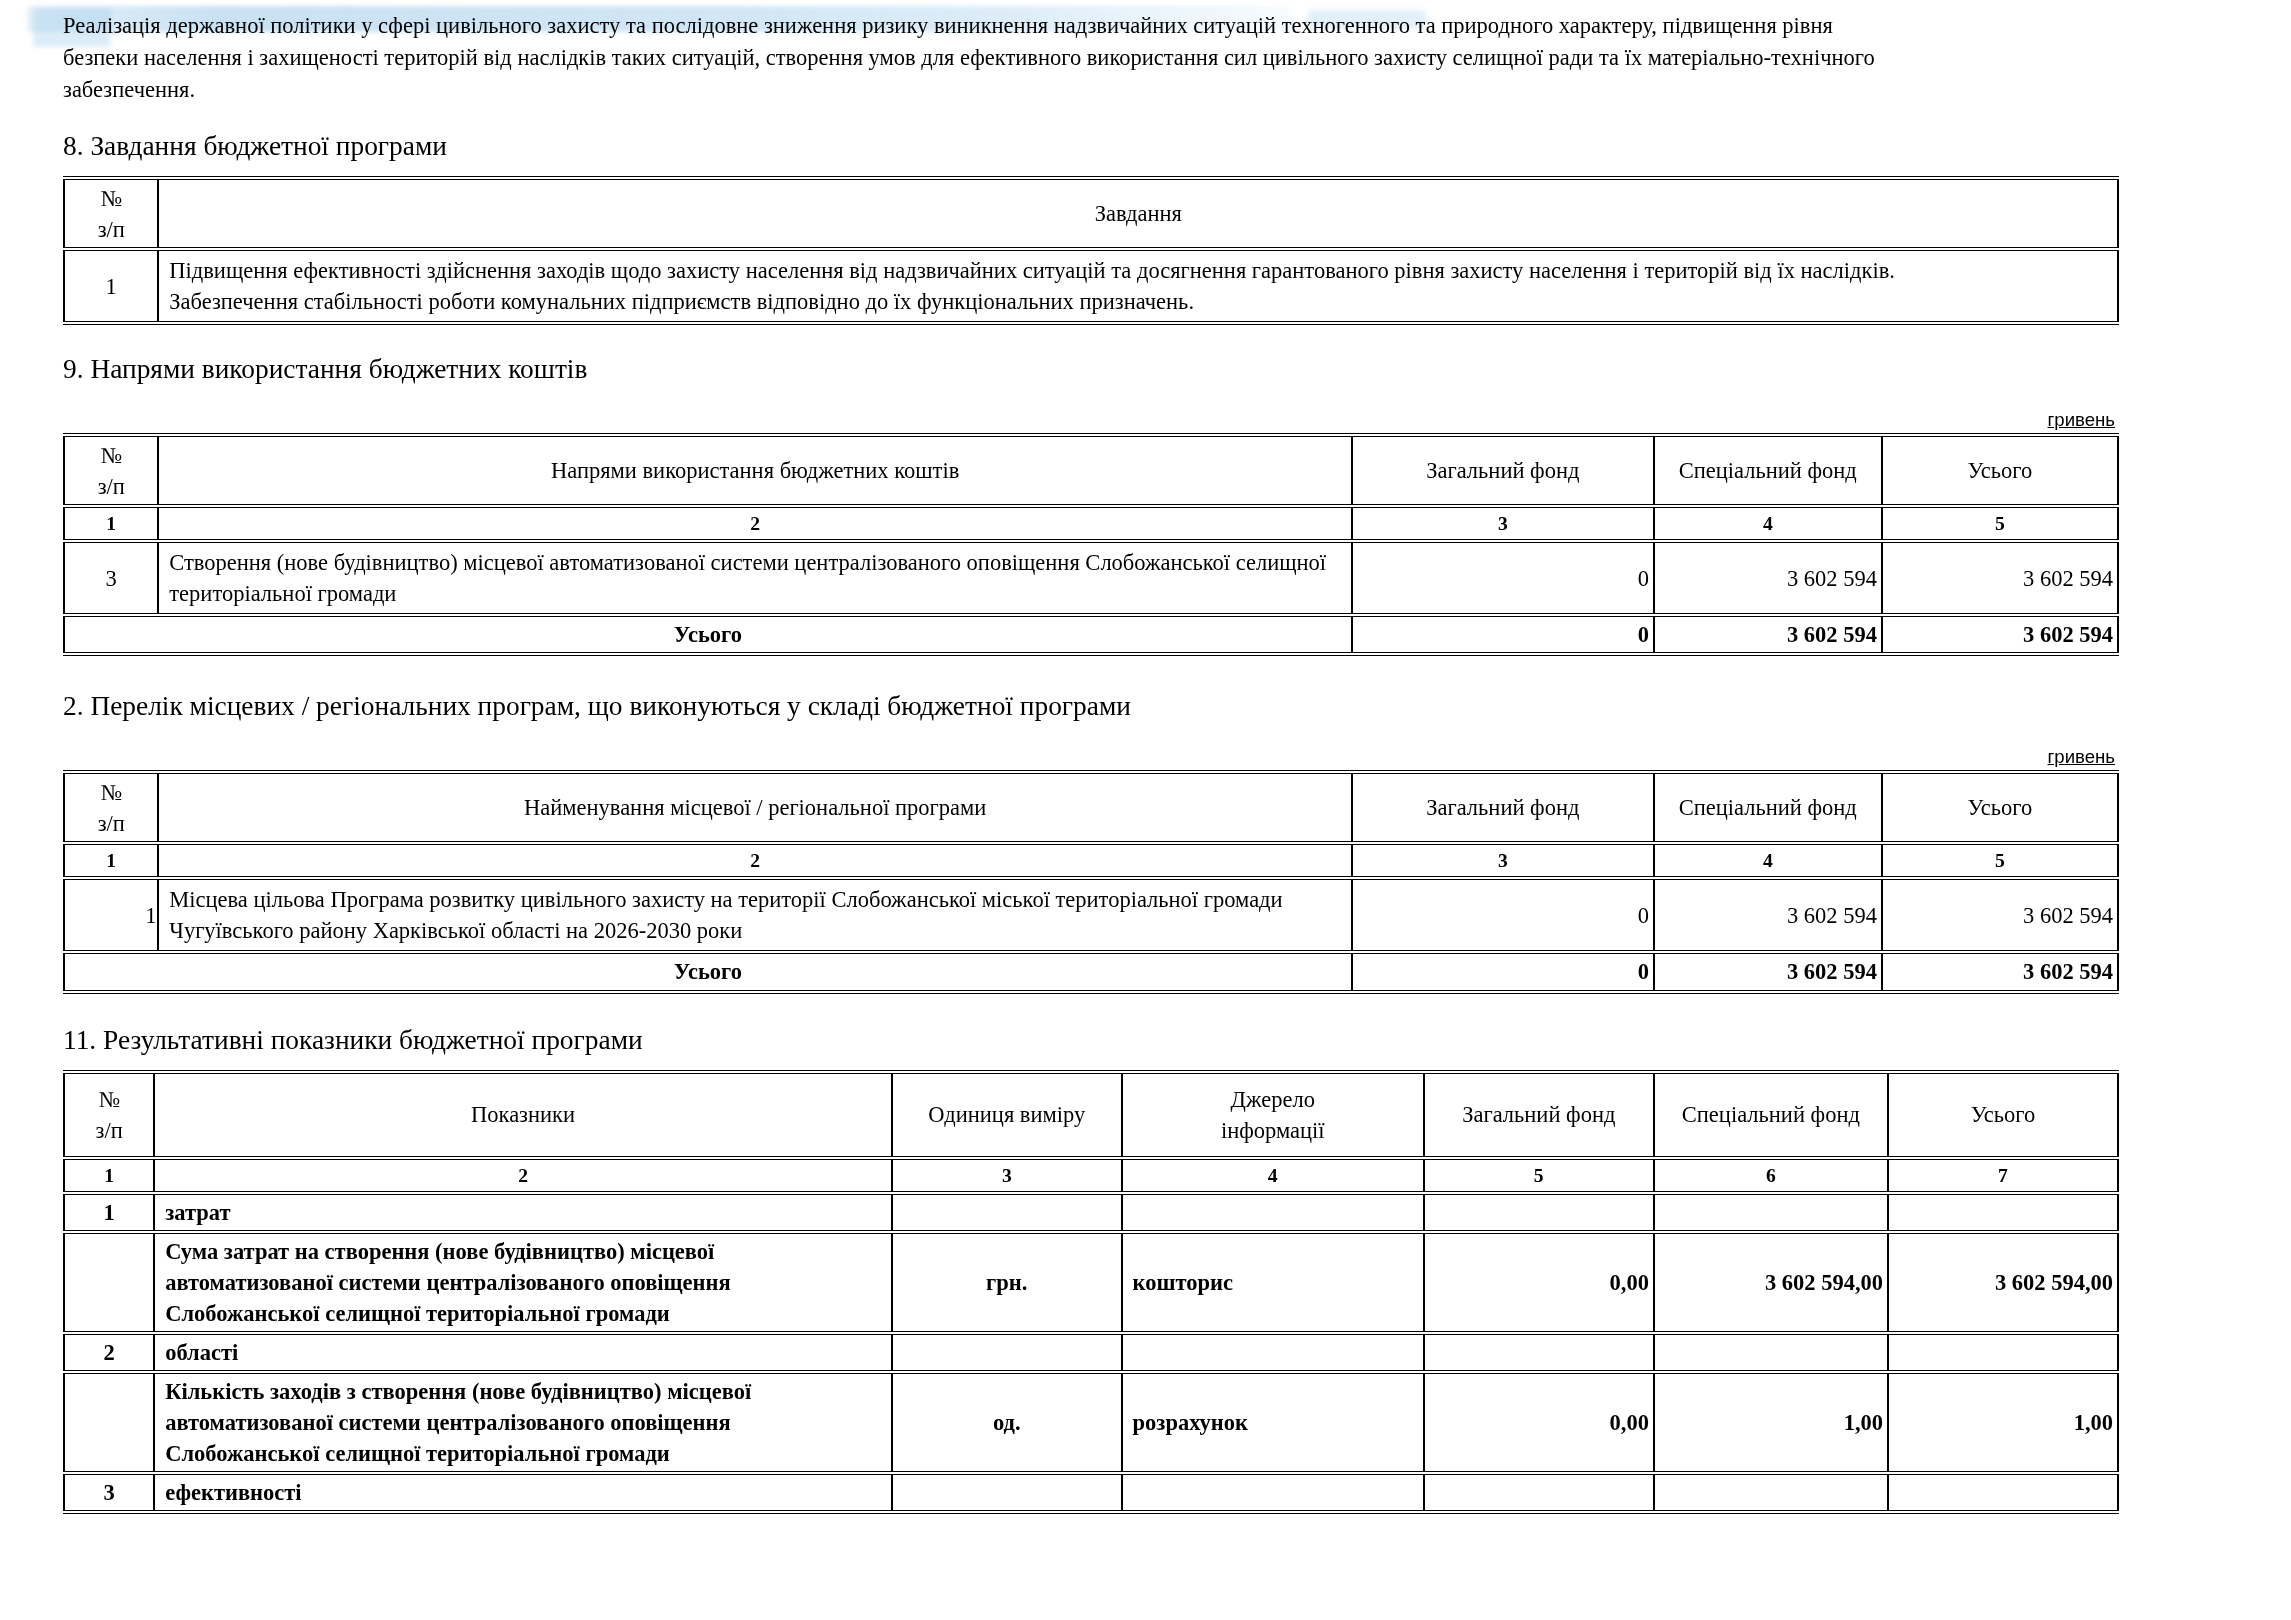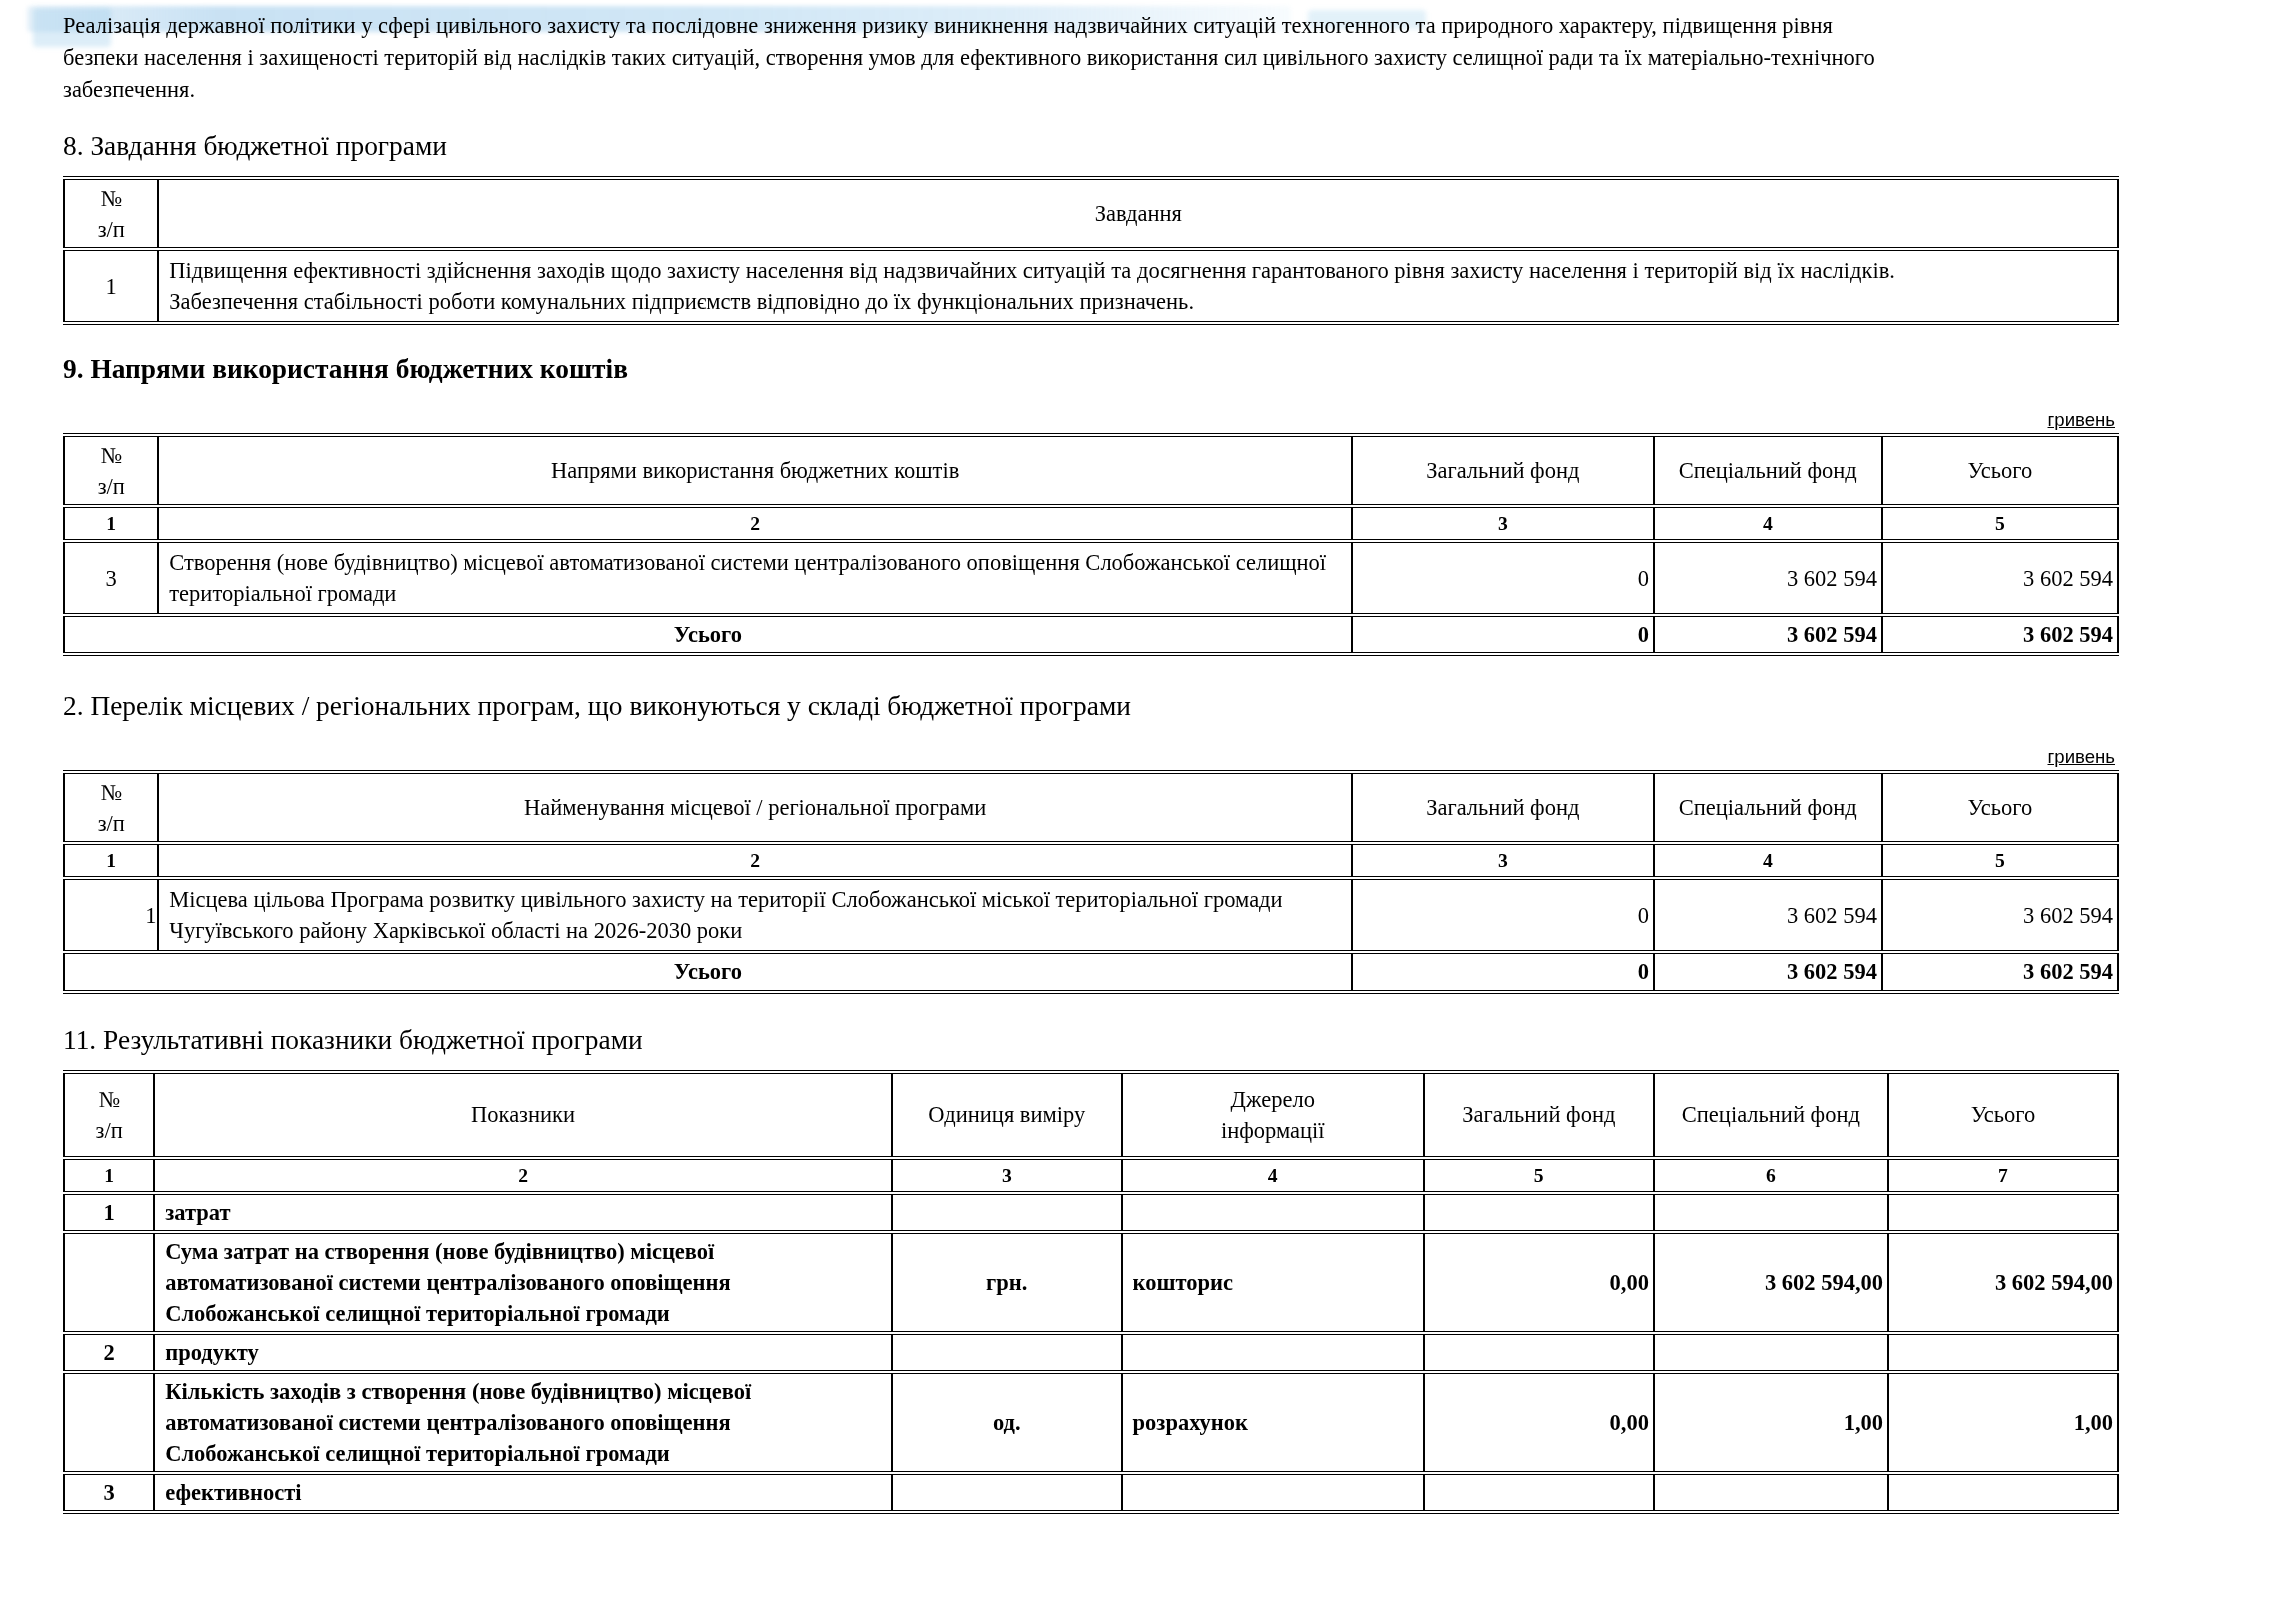--- a/index.html
+++ b/index.html
@@ -30,21 +30,21 @@
   .content{position:absolute;top:0;left:63px;width:2196px;}
   .sec-title{
     font-size:27.4px;font-weight:normal;margin:0;line-height:1.15;
   }
   .t7{margin-top:51px;}
   .para{
     font-size:22.5px;line-height:1.42;margin:9.8px 0 0 0;
     width:2137px;white-space:pre-line;
   }
   .t8{margin-top:25.5px;}
-  .t9{margin-top:29px;font-weight:bold;}
+  .t9{margin-top:29px;}
   .t10{margin-top:35px;}
   .t11{margin-top:31px;}
   .grn{
     width:2052px;text-align:right;font-size:18.6px;
     margin:23.5px 0 2px 0;padding-right:2px;
     font-family:"Liberation Sans","DejaVu Sans",sans-serif;
     text-decoration:underline;
   }
   table{
     border-collapse:collapse;width:2056px;table-layout:fixed;
@@ -236,21 +236,21 @@
 автоматизованої системи централізованого оповіщення
 Слобожанської селищної територіальної громади</td>
       <td class="c">грн.</td>
       <td class="l">кошторис</td>
       <td class="r">0,00</td>
       <td class="r">3 602 594,00</td>
       <td class="r">3 602 594,00</td>
     </tr>
     <tr class="h40">
       <td class="c b">2</td>
-      <td class="l b">продукту</td>
+      <td class="l b">області</td>
       <td></td>
       <td></td>
       <td></td>
       <td></td>
       <td></td>
     </tr>
     <tr class="h92">
       <td></td>
       <td class="l pre">Кількість заходів з створення (нове будівництво) місцевої
 автоматизованої системи централізованого оповіщення

